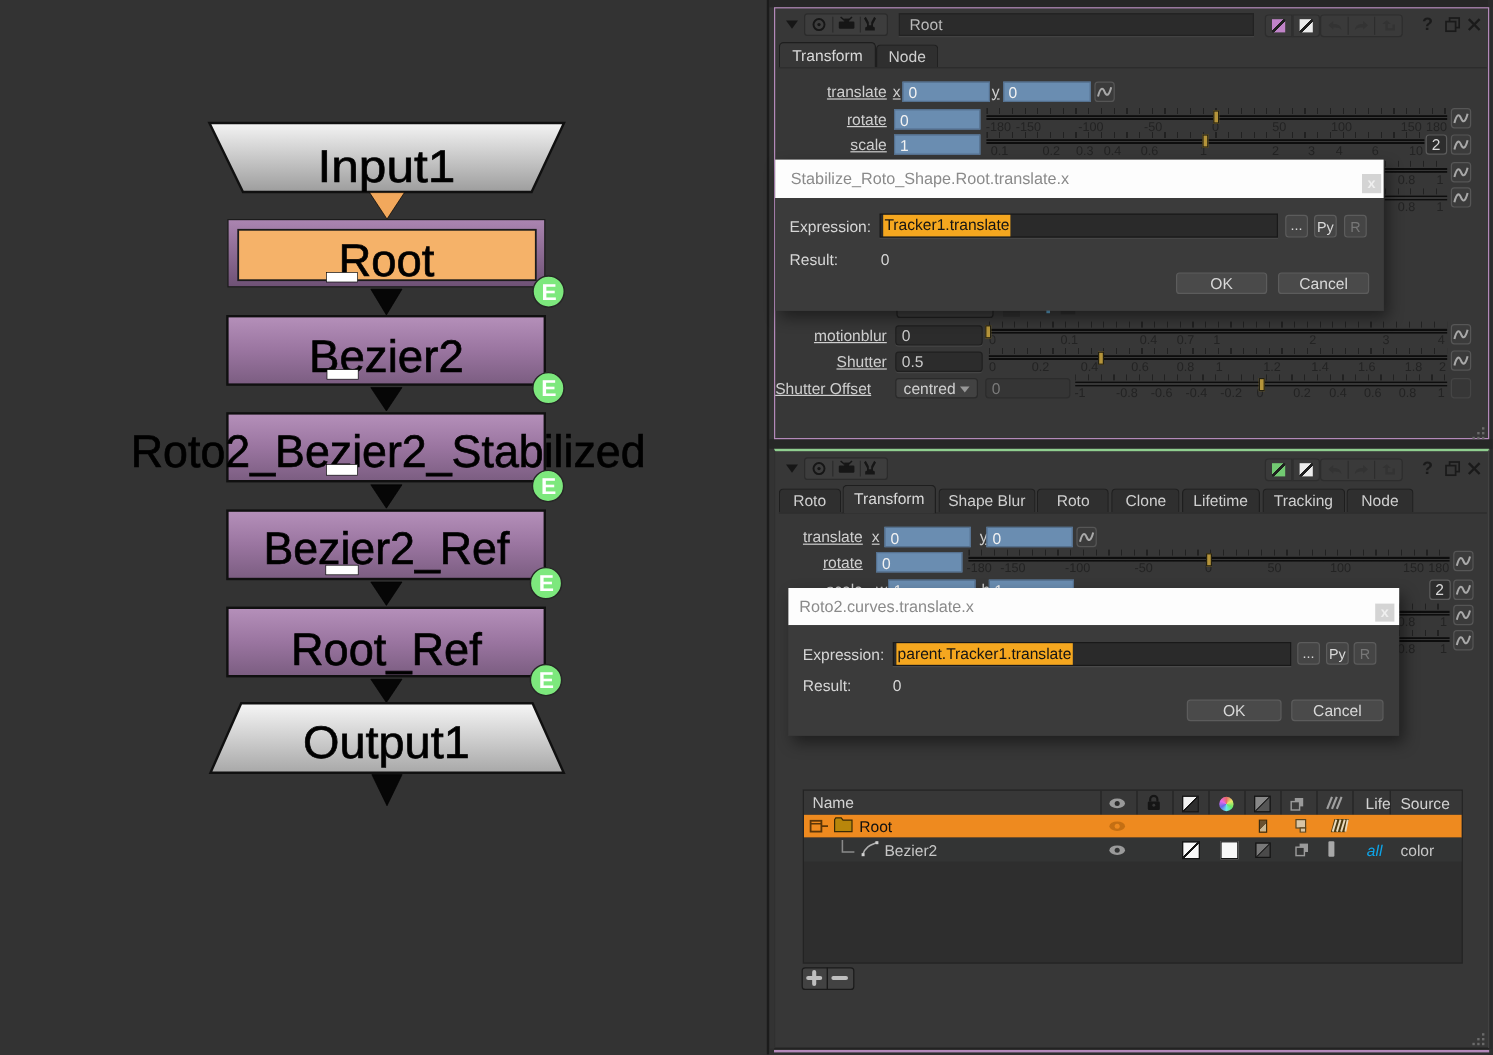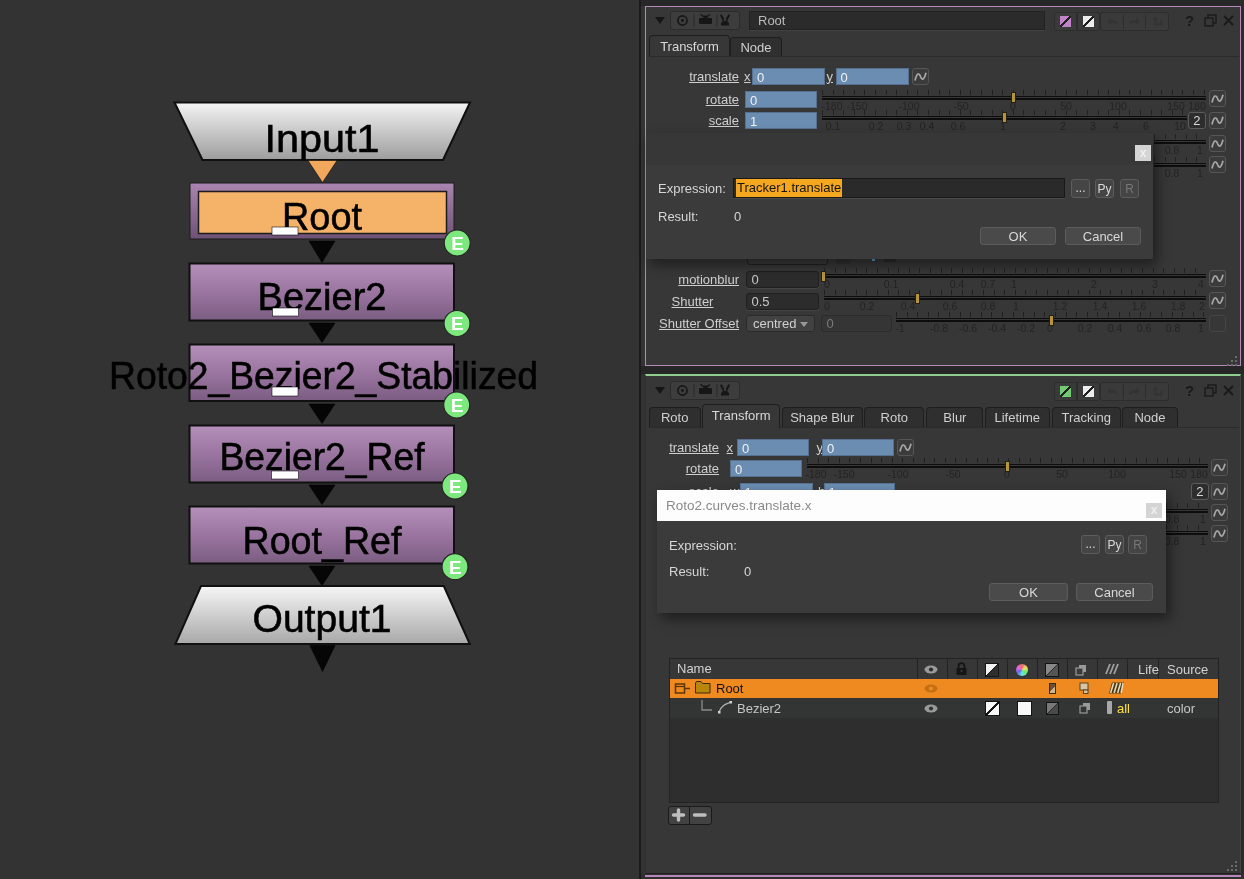--- a/index.html
+++ b/index.html
@@ -231,41 +231,41 @@
 <div class="tlabel" style="left:957px;top:278px;">0.4</div>
 <div class="tlabel" style="left:988px;top:278px;">0.7</div>
 <div class="tlabel" style="left:1014px;top:278px;">1</div>
 <div class="tlabel" style="left:1094px;top:278px;">2</div>
 <div class="tlabel" style="left:1155px;top:278px;">3</div>
 <div class="tlabel" style="left:1201px;top:278px;">4</div>
 <div class="curvebtn" style="left:1209px;top:270px;"><svg width="15" height="15" viewBox="0 0 15 15">
         <path d="M2 11.5 C4 3.5 6 3.8 7.5 7.5 C9 11.2 11 11.5 13 3.8" stroke="#a8a8a8" stroke-width="1.7" fill="none"></path>
       </svg></div>
 
-<div class="lbl" style="left:646px;top:292.5px;width:93px;text-align:center;">Shutter</div>
+<div class="lbl" style="left:646px;top:292.5px;width:93px;text-align:right;">Shutter</div>
 <div class="darkfield" style="left:745.5px;top:292.5px;width:73px;">0.5</div>
 <div class="ticks" style="left:823.5px;top:290px;width:382px;"></div>
 <div class="track" style="left:823.5px;top:296px;width:382px;"></div>
 <div class="handle" style="left:914.5px;top:292.5px;"></div>
 <div class="tlabel" style="left:827px;top:300px;">0</div>
 <div class="tlabel" style="left:867px;top:300px;">0.2</div>
 <div class="tlabel" style="left:908px;top:300px;">0.4</div>
 <div class="tlabel" style="left:950px;top:300px;">0.6</div>
 <div class="tlabel" style="left:988px;top:300px;">0.8</div>
 <div class="tlabel" style="left:1016px;top:300px;">1</div>
 <div class="tlabel" style="left:1060px;top:300px;">1.2</div>
 <div class="tlabel" style="left:1100px;top:300px;">1.4</div>
 <div class="tlabel" style="left:1139px;top:300px;">1.6</div>
 <div class="tlabel" style="left:1178px;top:300px;">1.8</div>
 <div class="tlabel" style="left:1202px;top:300px;">2</div>
 <div class="curvebtn" style="left:1209px;top:292px;"><svg width="15" height="15" viewBox="0 0 15 15">
         <path d="M2 11.5 C4 3.5 6 3.8 7.5 7.5 C9 11.2 11 11.5 13 3.8" stroke="#a8a8a8" stroke-width="1.7" fill="none"></path>
       </svg></div>
 
-<div class="lbl" style="left:646px;top:315px;width:93px;text-align:right;">Shutter Offset</div>
+<div class="lbl" style="left:646px;top:315px;width:93px;text-align:left;">Shutter Offset</div>
 <div class="abs" style="left:746px;top:314.5px;width:69px;height:17px;background:#424242;border:1px solid #2a2a2a;border-radius:3px;box-sizing:border-box;color:#d0d0d0;font-size:13px;line-height:15px;padding-left:6px;">centred<span style="position:absolute;right:6px;top:6px;width:0;height:0;border-left:4px solid transparent;border-right:4px solid transparent;border-top:5px solid #989898;"></span></div>
 <div class="abs" style="left:820.5px;top:314.5px;width:71px;height:17px;background:#353535;border:1px solid #2c2c2c;border-radius:3px;box-sizing:border-box;color:#7a7a7a;font-size:13px;line-height:15px;padding-left:5px;">0</div>
 <div class="ticks" style="left:896.3px;top:312px;width:310px;"></div>
 <div class="track" style="left:896.3px;top:318px;width:310px;"></div>
 <div class="handle" style="left:1048.5px;top:314.5px;"></div>
 <div class="tlabel" style="left:900px;top:322px;">-1</div>
 <div class="tlabel" style="left:939px;top:322px;">-0.8</div>
 <div class="tlabel" style="left:968px;top:322px;">-0.6</div>
 <div class="tlabel" style="left:997px;top:322px;">-0.4</div>
 <div class="tlabel" style="left:1026px;top:322px;">-0.2</div>
@@ -282,20 +282,21 @@
         <rect x="9" y="1" width="2" height="2"></rect>
         <rect x="9" y="5" width="2" height="2"></rect>
         <rect x="9" y="9" width="2" height="2"></rect>
         <rect x="5" y="5" width="2" height="2"></rect>
         <rect x="5" y="9" width="2" height="2"></rect>
         <rect x="1" y="9" width="2" height="2"></rect>
       </g>
     </svg>
 
 <div class="abs" style="left:646px;top:133px;width:507px;height:126px;z-index:5;box-shadow:4px 6px 12px rgba(0,0,0,0.45);">
+  <div class="abs" style="left:0;top:0;width:100%;height:32px;background:#fdfdfd;color:#8a8a8a;font-size:13.5px;line-height:32px;padding-left:13px;box-sizing:border-box;">Stabilize_Roto_Shape.Root.translate.x</div>
   <div class="abs" style="left:489px;top:12px;width:16px;height:16px;background:#d4d4d4;color:#efefef;font-size:12px;font-weight:bold;text-align:center;line-height:16px;">x</div>
   <div class="abs" style="left:0;top:32px;width:100%;height:94px;background:#3b3b3b;"></div>
   <div class="abs" style="left:12px;top:48px;color:#d6d6d6;font-size:13px;">Expression:</div>
   <div class="abs" style="left:87px;top:45px;width:332px;height:20px;background:#2a2a2a;border:1px solid #191919;box-shadow:0 1px 0 rgba(255,255,255,0.08);box-sizing:border-box;font-size:13px;line-height:18px;"><span style="background:#f5a71f;color:#141414;padding:1px 1px 2px 1px;margin-left:2px;">Tracker1.translate</span></div>
   <div class="btn" style="left:425px;top:45.5px;width:19px;height:19px;line-height:17px;font-size:12px;">...</div>
   <div class="btn" style="left:449px;top:45.5px;width:19px;height:19px;line-height:18px;font-size:12px;">Py</div>
   <div class="btn" style="left:474px;top:45.5px;width:19px;height:19px;line-height:18px;font-size:12px;color:#777;">R</div>
   <div class="abs" style="left:12px;top:76px;color:#d6d6d6;font-size:13px;">Result:</div>
   <div class="abs" style="left:88px;top:76px;color:#d6d6d6;font-size:13px;">0</div>
   <div class="btn" style="left:334px;top:94px;width:76px;height:18px;line-height:17px;background:#4a4a4a;">OK</div>
@@ -346,21 +347,21 @@
     </svg>
 <svg class="abs" style="left:1222px;top:384px;" width="13" height="13" viewBox="0 0 13 13">
       <path d="M2 2 L11 11 M11 2 L2 11" stroke="#1a1a1a" stroke-width="2"></path>
     </svg>
 
 <div class="abs" style="left:649px;top:427px;width:590px;height:1px;background:#2b2b2b;"></div>
 <div class="abs" style="left:648.7px;top:407px;width:52px;height:20px;background:#2f2f2f;border:1px solid #1e1e1e;border-bottom:none;border-radius:4px 4px 0 0;box-sizing:border-box;color:#cfcfcf;font-size:13px;text-align:center;line-height:20px;">Roto</div>
 <div class="abs" style="left:702.1px;top:404px;width:78px;height:24px;background:#373737;border:1px solid #1e1e1e;border-bottom:none;border-radius:4px 4px 0 0;box-sizing:border-box;color:#d9d9d9;font-size:13px;text-align:center;line-height:22px;">Transform</div>
 <div class="abs" style="left:781.8px;top:407px;width:81px;height:20px;background:#2f2f2f;border:1px solid #1e1e1e;border-bottom:none;border-radius:4px 4px 0 0;box-sizing:border-box;color:#cfcfcf;font-size:13px;text-align:center;line-height:20px;">Shape Blur</div>
 <div class="abs" style="left:864.3px;top:407px;width:60px;height:20px;background:#2f2f2f;border:1px solid #1e1e1e;border-bottom:none;border-radius:4px 4px 0 0;box-sizing:border-box;color:#cfcfcf;font-size:13px;text-align:center;line-height:20px;">Roto</div>
-<div class="abs" style="left:926.4px;top:407px;width:57px;height:20px;background:#2f2f2f;border:1px solid #1e1e1e;border-bottom:none;border-radius:4px 4px 0 0;box-sizing:border-box;color:#cfcfcf;font-size:13px;text-align:center;line-height:20px;">Blur</div>
+<div class="abs" style="left:926.4px;top:407px;width:57px;height:20px;background:#2f2f2f;border:1px solid #1e1e1e;border-bottom:none;border-radius:4px 4px 0 0;box-sizing:border-box;color:#cfcfcf;font-size:13px;text-align:center;line-height:20px;">Clone</div>
 <div class="abs" style="left:984.7px;top:407px;width:65px;height:20px;background:#2f2f2f;border:1px solid #1e1e1e;border-bottom:none;border-radius:4px 4px 0 0;box-sizing:border-box;color:#cfcfcf;font-size:13px;text-align:center;line-height:20px;">Lifetime</div>
 <div class="abs" style="left:1051.7px;top:407px;width:69px;height:20px;background:#2f2f2f;border:1px solid #1e1e1e;border-bottom:none;border-radius:4px 4px 0 0;box-sizing:border-box;color:#cfcfcf;font-size:13px;text-align:center;line-height:20px;">Tracking</div>
 <div class="abs" style="left:1122px;top:407px;width:56px;height:20px;background:#2f2f2f;border:1px solid #1e1e1e;border-bottom:none;border-radius:4px 4px 0 0;box-sizing:border-box;color:#cfcfcf;font-size:13px;text-align:center;line-height:20px;">Node</div>
 
 <div class="lbl" style="left:646px;top:438.5px;width:73px;text-align:right;">translate</div>
 <div class="lbl" style="left:726.5px;top:438.5px;">x</div>
 <div class="bluefield" style="left:737px;top:438.5px;width:72px;">0</div>
 <div class="lbl" style="left:816.5px;top:438.5px;">y</div>
 <div class="bluefield" style="left:822px;top:438.5px;width:71.5px;">0</div>
 <div class="curvebtn" style="left:897px;top:438.5px;"><svg width="15" height="15" viewBox="0 0 15 15">
@@ -408,20 +409,21 @@
 <div class="tlabel" style="left:1203px;top:534.5px;">1</div>
 <div class="curvebtn" style="left:1211px;top:524.5px;"><svg width="15" height="15" viewBox="0 0 15 15">
         <path d="M2 11.5 C4 3.5 6 3.8 7.5 7.5 C9 11.2 11 11.5 13 3.8" stroke="#a8a8a8" stroke-width="1.7" fill="none"></path>
       </svg></div>
 
 <div class="abs" style="left:657px;top:489.6px;width:509px;height:123.4px;z-index:5;box-shadow:4px 6px 12px rgba(0,0,0,0.45);">
   <div class="abs" style="left:0;top:0;width:100%;height:31px;background:#fdfdfd;color:#8a8a8a;font-size:13.5px;line-height:31px;padding-left:9px;box-sizing:border-box;">Roto2.curves.translate.x</div>
   <div class="abs" style="left:489px;top:13px;width:16px;height:15px;background:#d4d4d4;color:#efefef;font-size:12px;font-weight:bold;text-align:center;line-height:15px;">x</div>
   <div class="abs" style="left:0;top:31px;width:100%;height:92.4px;background:#3b3b3b;"></div>
   <div class="abs" style="left:12px;top:48px;color:#d6d6d6;font-size:13px;">Expression:</div>
+  <div class="abs" style="left:87px;top:45px;width:332px;height:20px;background:#2a2a2a;border:1px solid #191919;box-shadow:0 1px 0 rgba(255,255,255,0.08);box-sizing:border-box;font-size:13px;line-height:18px;"><span style="background:#f5a71f;color:#141414;padding:1px 1px 2px 1px;margin-left:2px;">parent.Tracker1.translate</span></div>
   <div class="btn" style="left:424px;top:45.5px;width:19px;height:19px;line-height:17px;font-size:12px;">...</div>
   <div class="btn" style="left:448px;top:45.5px;width:19px;height:19px;line-height:18px;font-size:12px;">Py</div>
   <div class="btn" style="left:471px;top:45.5px;width:19px;height:19px;line-height:18px;font-size:12px;color:#777;">R</div>
   <div class="abs" style="left:12px;top:74px;color:#d6d6d6;font-size:13px;">Result:</div>
   <div class="abs" style="left:87px;top:74px;color:#d6d6d6;font-size:13px;">0</div>
   <div class="btn" style="left:332px;top:93px;width:79px;height:18px;line-height:17px;background:#4a4a4a;">OK</div>
   <div class="btn" style="left:419px;top:93px;width:77px;height:18px;line-height:17px;background:#4a4a4a;">Cancel</div>
 </div>
 
 <div class="abs" style="left:669px;top:658px;width:550px;height:145px;background:#2e2e2e;border:1px solid #232323;box-sizing:border-box;">
@@ -509,21 +511,21 @@
         <circle cx="8" cy="6.5" r="2.1" fill="#333434"></circle>
       </svg>
   <div class="abs" style="left:315px;top:42px;width:13px;height:13px;background:linear-gradient(135deg,#f8f8f8 0 46%,#141414 46% 54%,#f8f8f8 54%);border:1px solid #141414;"></div>
   <div class="abs" style="left:347px;top:42px;width:13px;height:13px;background:#f8f8f8;border:1px solid #141414;"></div>
   <div class="abs" style="left:376px;top:43px;width:11px;height:11px;background:linear-gradient(135deg,#787878 0 46%,#2a2a2a 46% 54%,#4a4a4a 54%);border:1px solid #141414;"></div>
   <svg class="abs" style="left:408px;top:41.5px;" width="14" height="14" viewBox="0 0 14 14">
         <rect x="5" y="2" width="7" height="7" fill="#9a9a9a"></rect>
         <rect x="2" y="5" width="7" height="7" fill="#333434" stroke="#9a9a9a" stroke-width="1.2"></rect>
       </svg>
   <div class="abs" style="left:437px;top:42px;width:5px;height:13px;background:#a8a8a8;border-radius:1px;"></div>
-  <div class="abs" style="left:447px;top:41.5px;color:#fde047;font-size:13px;">all</div>
+  <div class="abs" style="left:469px;top:41.5px;color:#0ea5e9;font-size:13px;font-style:italic;">all</div>
   <div class="abs" style="left:497px;top:41.5px;color:#c6c6c6;font-size:13px;">color</div>
 </div>
 
 <div class="abs" style="left:667.5px;top:805.5px;width:22px;height:19px;background:#424242;border:1.5px solid #1a1a1a;border-radius:3px 0 0 3px;box-sizing:border-box;"><svg width="19" height="16" viewBox="0 0 19 16">
         <path d="M9.5 3 V13 M4.5 8 H14.5" stroke="#bfbfbf" stroke-width="3.4" stroke-linecap="round"></path>
       </svg></div>
 <div class="abs" style="left:689px;top:805.5px;width:22.5px;height:19px;background:#424242;border:1.5px solid #1a1a1a;border-radius:0 3px 3px 0;box-sizing:border-box;"><svg width="19" height="16" viewBox="0 0 19 16">
         <path d="M4.5 8 H15" stroke="#bfbfbf" stroke-width="3.4" stroke-linecap="round"></path>
       </svg></div>
 

